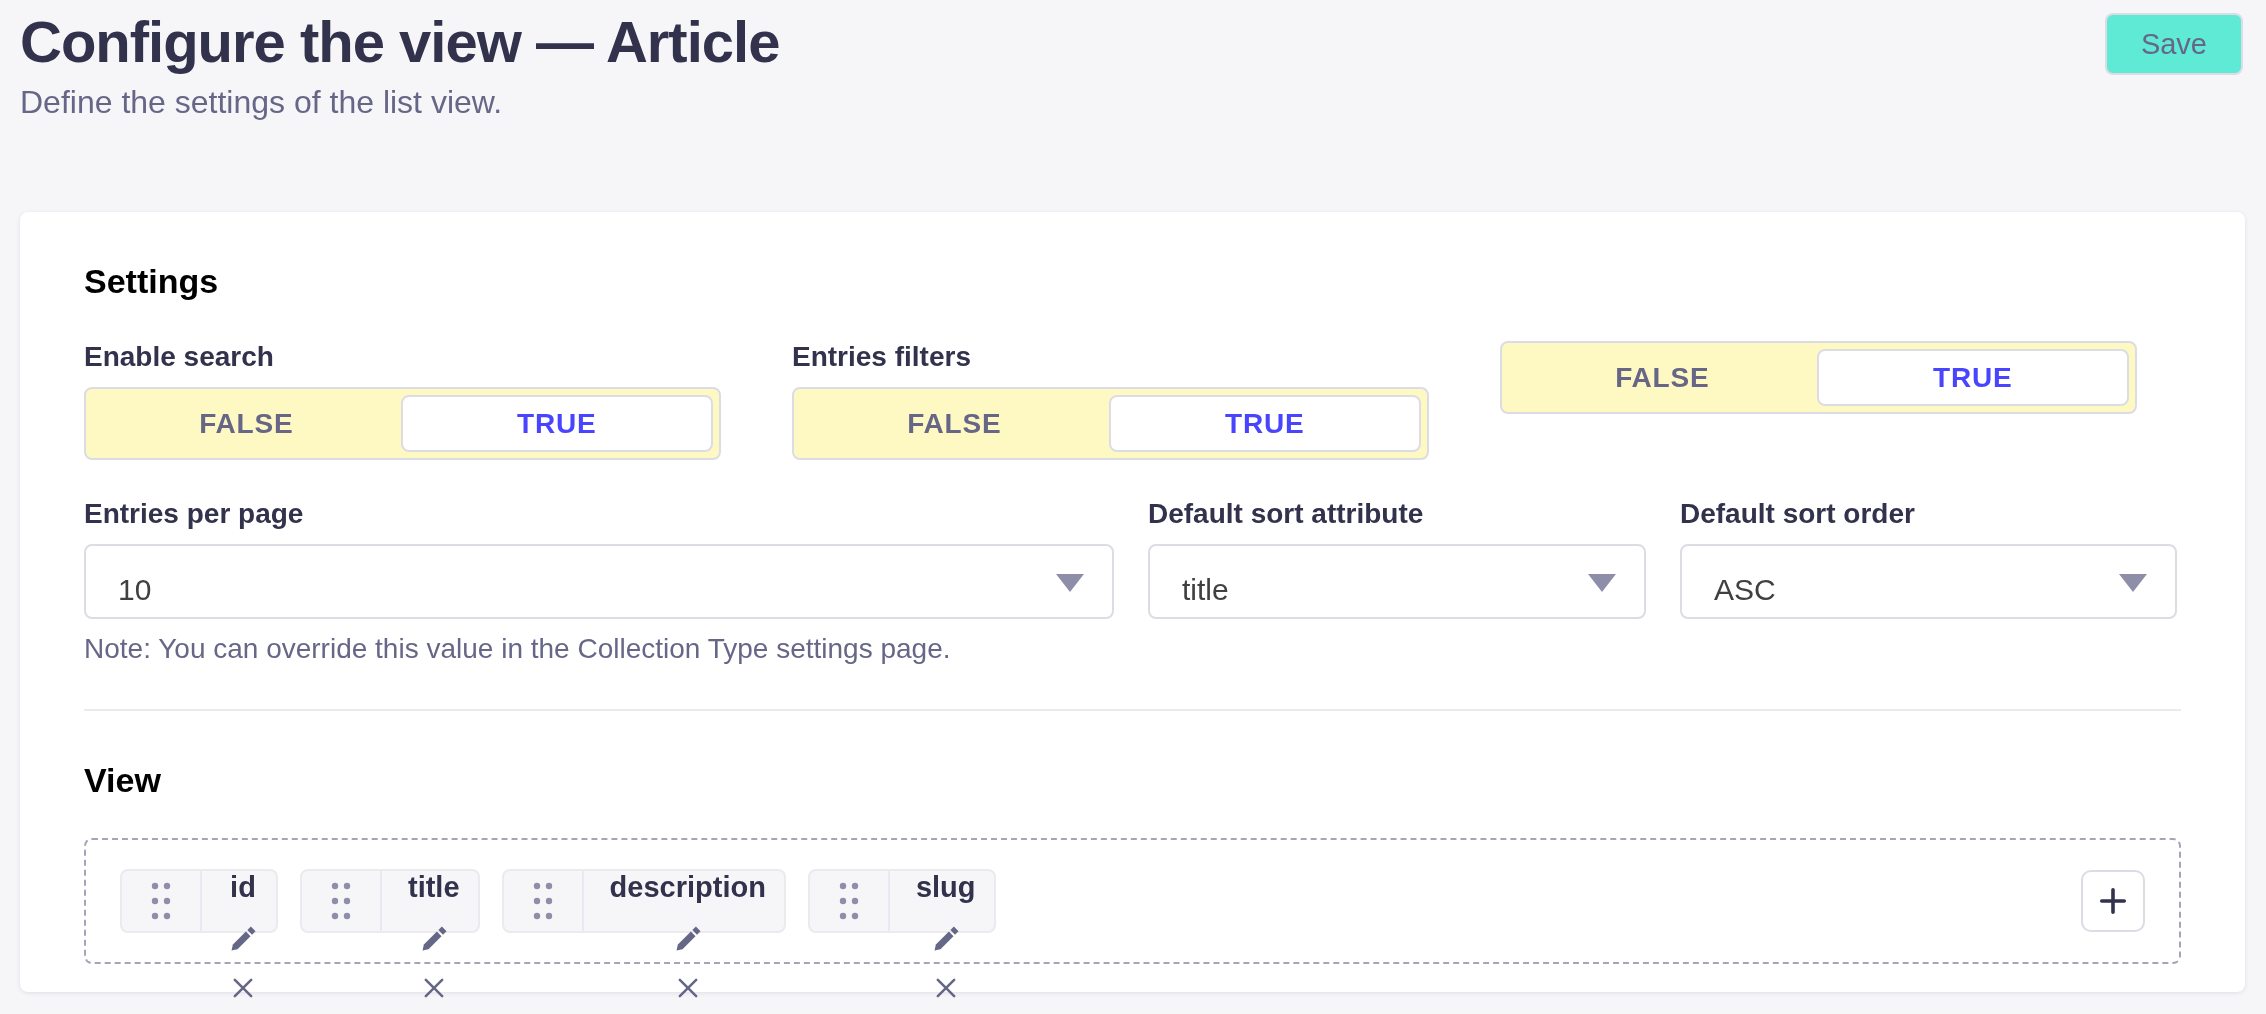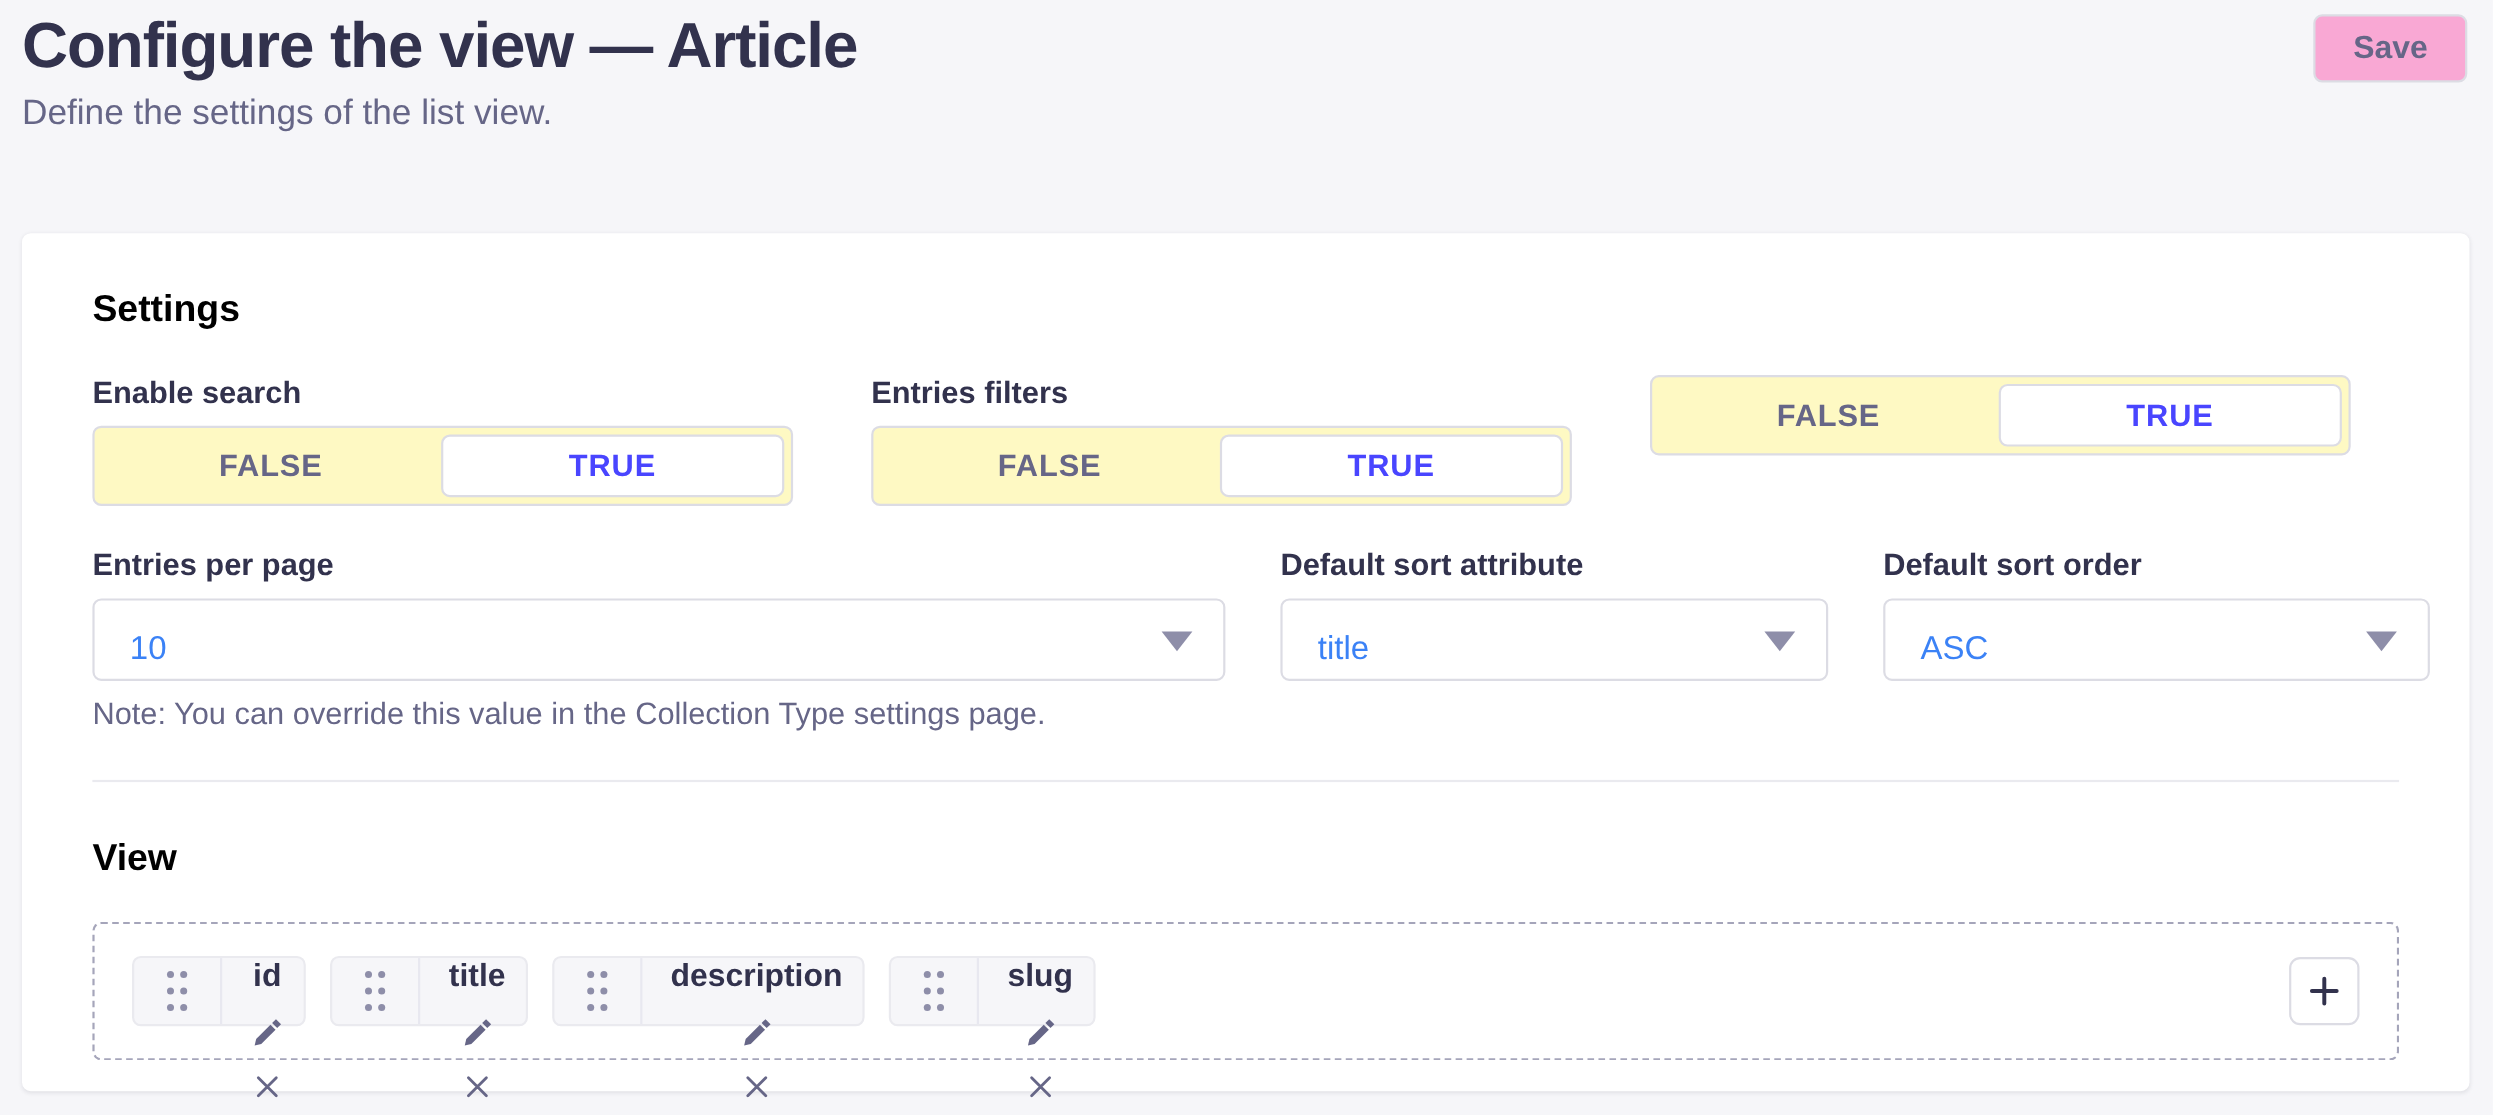--- a/index.html
+++ b/index.html
@@ -15,23 +15,23 @@
   
   .header { position: absolute; left: 20px; top: 10px; right: 23px; }
   .page-title {
     font-size: 58px; font-weight: 700; letter-spacing: -1px;
     color: #32324d; line-height: 1.1;
   }
   .page-subtitle { margin-top: 10px; font-size: 32px; color: #666687; }
   .save-btn {
     position: absolute; top: 3px; right: 0;
     height: 62px; min-width: 123px; padding: 0 34px;
-    background: #f9a8d4; border: 2px solid #dcdce4; border-radius: 8px;
+    background: #5eead4; border: 2px solid #dcdce4; border-radius: 8px;
     font-family: "Liberation Sans", sans-serif;
-    font-size: 29px; font-weight: 700; color: #666687;
+    font-size: 29px; font-weight: 400; color: #666687;
     display: flex; align-items: center; justify-content: center;
     cursor: default;
   }
 
   
   .card {
     position: absolute; left: 20px; top: 212px;
     width: 2225px; height: 780px;
     background: #ffffff; border-radius: 8px;
     box-shadow: 0 1px 4px rgba(33,33,52,0.1);
@@ -57,28 +57,28 @@
     font-size: 28px; font-weight: 600; letter-spacing: 0.8px;
     color: #666687; border-radius: 8px; cursor: pointer;
   }
   .toggle-opt.selected {
     background: #ffffff; border: 2px solid #dcdce4; color: #4945ff;
   }
 
   .selects-row {
     margin-top: 38px;
     display: grid; grid-template-columns: 1030px 498px 497px;
-    column-gap: 50px; justify-content: start;
+    column-gap: 34px; justify-content: start;
   }
   .select {
     height: 75px; background: #ffffff;
     border: 2px solid #dcdce4; border-radius: 8px;
     display: flex; align-items: center;
     padding: 16px 70px 0 32px;
-    font-size: 30px; color: #3b82f6;
+    font-size: 30px; color: #404040;
     position: relative; cursor: pointer;
   }
   .caret {
     position: absolute; right: 28px; top: 50%; margin-top: -8px;
     width: 0; height: 0;
     border-left: 14px solid transparent; border-right: 14px solid transparent;
     border-top: 18px solid #8e8ea9;
   }
   .note { margin-top: 14px; font-size: 28px; color: #666687; }
 

